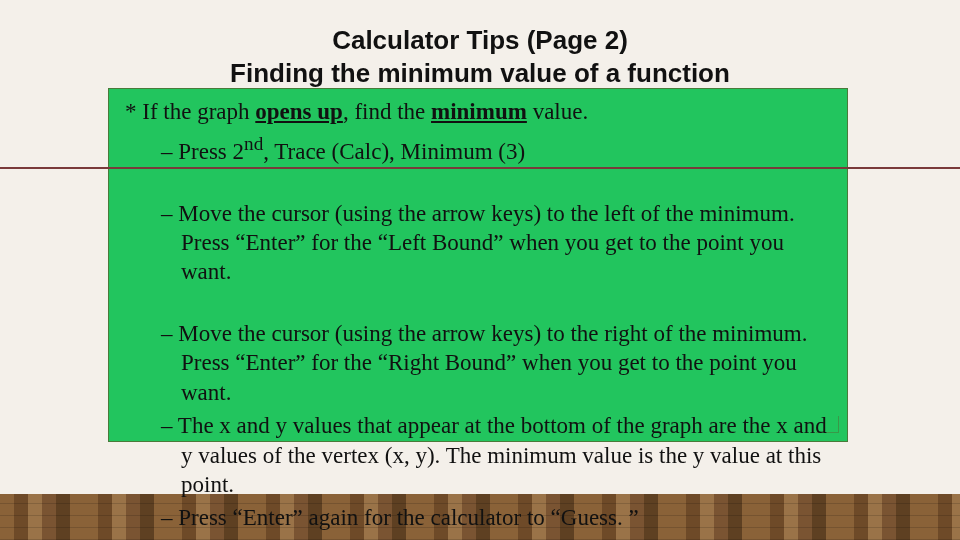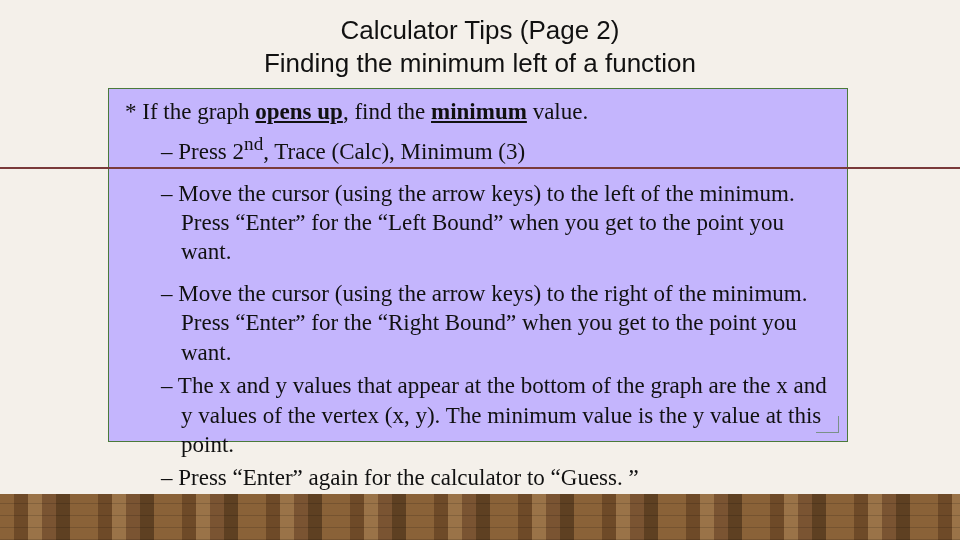--- a/index.html
+++ b/index.html
@@ -7,33 +7,34 @@
     padding: 0;
     width: 960px;
     height: 540px;
     background: #f4f0ea;
     font-family: Arial, Helvetica, sans-serif;
     position: relative;
     overflow: hidden;
   }
   .title-block {
     text-align: center;
-    padding-top: 14px;
+    padding-top: 24px;
     font-size: 26px;
     color: #111;
     line-height: 1.25;
+    font-weight: bold;
   }
   .content-box {
     position: absolute;
     left: 108px;
     top: 88px;
     width: 740px;
     height: 354px;
     border: 1px solid #4a7a3a;
-    background: #c4b5fd;
+    background: #22c55e;
     padding: 8px 12px 8px 12px;
     box-sizing: border-box;
     font-family: "Times New Roman", Times, serif;
     font-size: 23px;
     color: #111;
     line-height: 1.28;
   }
   
   .accent-line {
     position: absolute;
@@ -45,21 +46,21 @@
     z-index: 1;
   }
   .bullet-line {
     margin: 0 0 6px 0;
     padding-left: 20px;
     text-indent: -16px;
     position: relative;
     z-index: 2;
   }
   .sub-line {
-    margin: 0 0 12px 0;
+    margin: 0 0 32px 0;
     padding-left: 60px;
     text-indent: -20px;
     position: relative;
     z-index: 2;
   }
   .sub-line.tight { margin-bottom: 4px; }
   .u { text-decoration: underline; }
   .b { font-weight: bold; }
   
   .floor {
@@ -88,21 +89,21 @@
   }
 </style>
 </head>
 <body>
 
 <div class="floor"></div>
 <div class="accent-line"></div>
 
 <div class="title-block">
   <div>Calculator Tips (Page 2)</div>
-  <div>Finding the minimum left of a function</div>
+  <div>Finding the minimum value of a function</div>
 </div>
 
 <div class="content-box">
 
   <p class="bullet-line">
     <span>* If the graph </span><span class="b u">opens up</span><span>, find the </span><span class="b u">minimum</span><span> value.</span>
   </p>
 
   <p class="sub-line">
     <span>– </span><span>Press 2</span><sup>nd</sup><span>, Trace (Calc), Minimum (3)</span>

